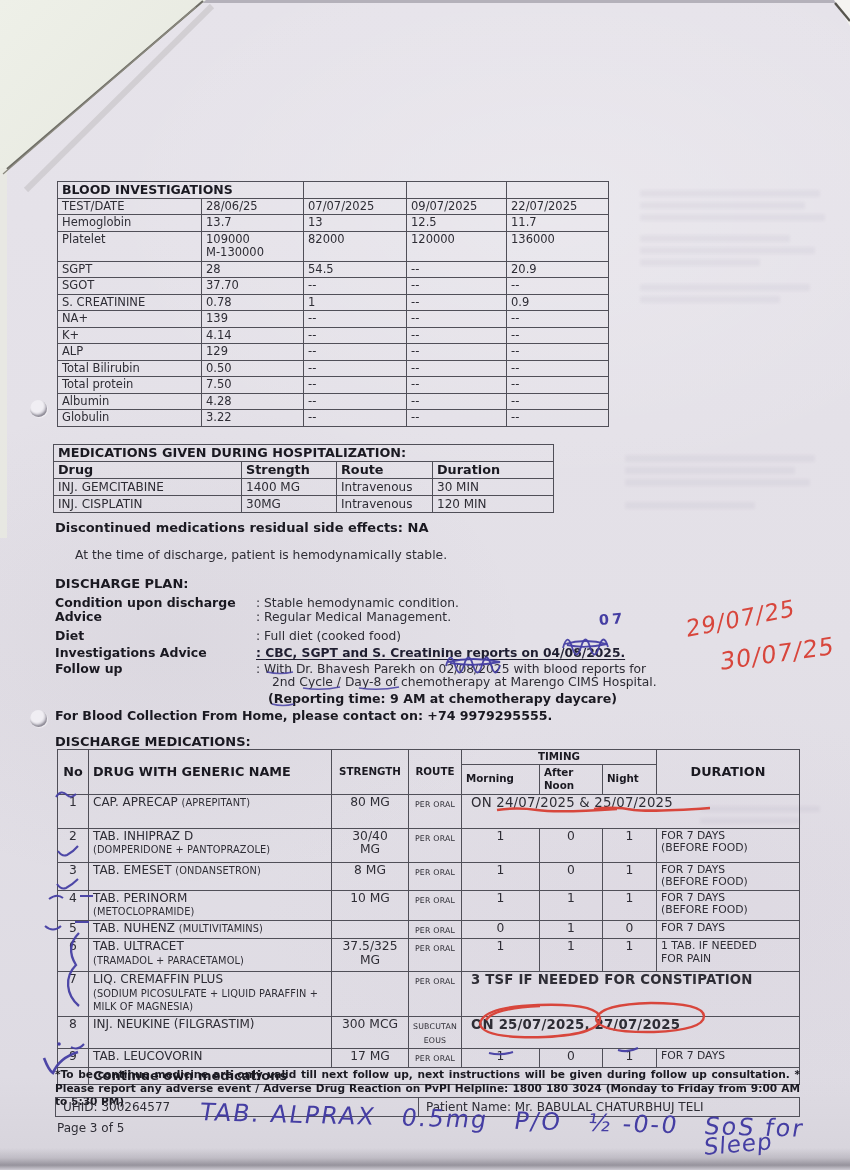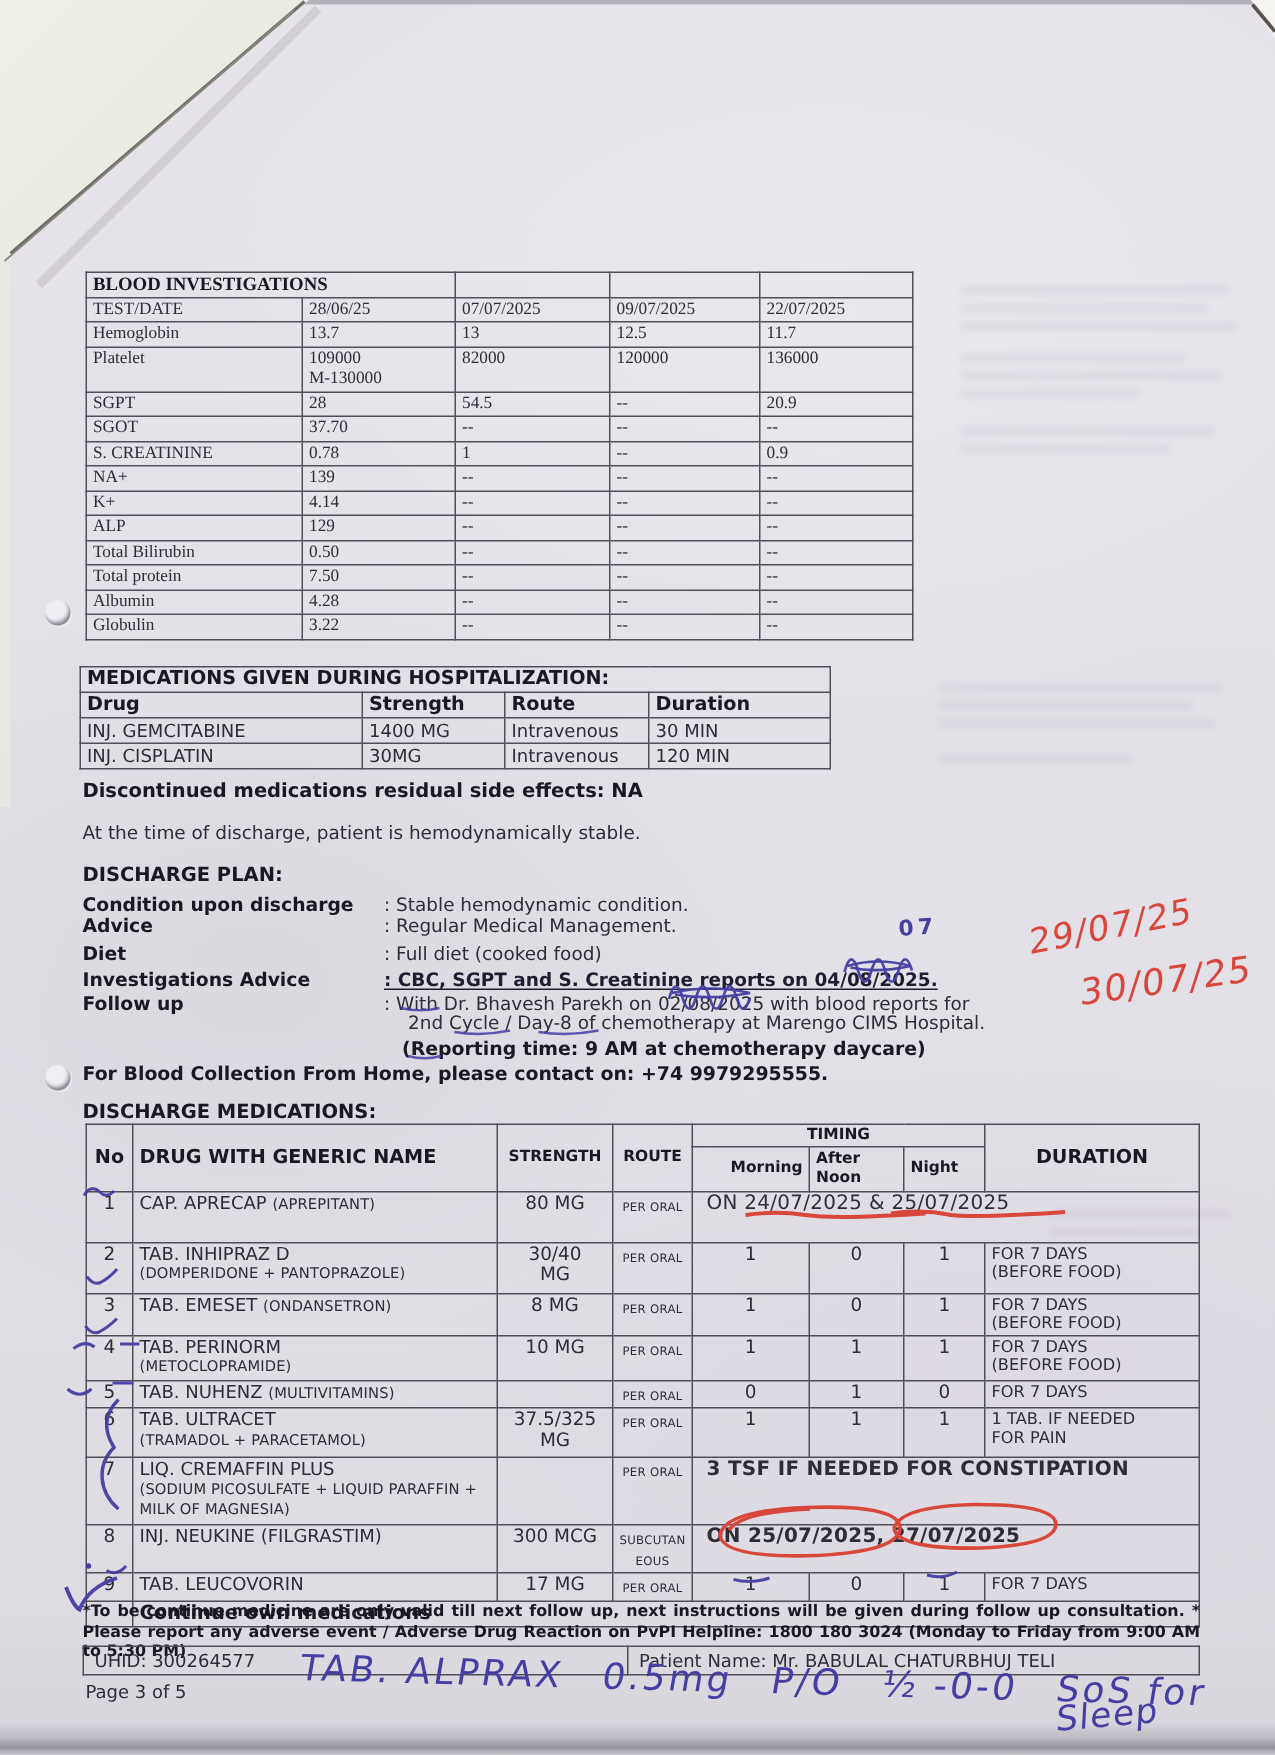--- a/index.html
+++ b/index.html
@@ -21,21 +21,21 @@
     background:radial-gradient(circle at 38% 32%,#f0eef3 0 42%,#cdcad4 68%,#918e99 100%);
     box-shadow:inset -1px -2px 2px rgba(40,38,50,.35),1px 1px 1px rgba(255,255,255,.5);}
   .ghost{position:absolute;filter:blur(1.6px);opacity:.6;}
   .ghost i{display:block;background:rgba(95,92,130,.10);border-radius:2px;}
   
   .bold{font-weight:bold;}
   table{border-collapse:collapse;table-layout:fixed;}
   td,th{border:1px solid #504f58;padding:1px 4px;vertical-align:top;font-weight:normal;text-align:left;overflow:hidden;}
   .pre{white-space:pre-line;}
   
-  #blood{position:absolute;left:57px;top:181px;width:551px;font-size:11.5px;line-height:13.5px;font-family:Liberation Serif, serif;}
+  #blood{position:absolute;left:57px;top:181px;width:551px;font-size:11.5px;line-height:13.5px;}
   #blood .ttl{font-size:12.5px;font-weight:bold;color:#1a1921;}
   
   #hosp{position:absolute;left:53px;top:444px;width:500px;font-size:12px;line-height:14px;}
   #hosp .ttl,#hosp th{font-size:12.8px;font-weight:bold;color:#1a1921;}
   
   .line{position:absolute;left:55px;white-space:nowrap;}
   .plan-label{display:inline-block;width:201px;font-weight:bold;color:#1a1921;font-size:12.5px;}
   .plan-val{font-size:12.3px;}
   .u{text-decoration:underline;text-underline-offset:2px;}
   
@@ -239,21 +239,21 @@
         <tr>
           <td>INJ. CISPLATIN</td>
           <td>30MG</td>
           <td>Intravenous</td>
           <td>120 MIN</td>
         </tr>
     </tbody>
   </table>
 
   <div class="line bold" style="top:520px;font-size:13px;color:#1a1921;">Discontinued medications residual side effects: NA</div>
-  <div class="line" style="top:548px;font-size:12.3px;">At the time of discharge, patient is hemodynamically stable.</div>
+  <div class="line" style="top:548px;font-size:12.3px;margin-left:20px;">At the time of discharge, patient is hemodynamically stable.</div>
 
   <div class="line bold" style="top:576px;font-size:13px;color:#1a1921;">DISCHARGE PLAN:</div>
   <div class="line" style="top:592px;">
     <span class="plan-label">Condition upon discharge</span><span class="plan-val">: Stable hemodynamic condition.</span>
   </div>
   <div class="line" style="top:606px;">
     <span class="plan-label">Advice</span><span class="plan-val">: Regular Medical Management.</span>
   </div>
   <div class="line" style="top:625px;">
     <span class="plan-label">Diet</span><span class="plan-val">: Full diet (cooked food)</span>
@@ -283,21 +283,21 @@
     <tbody>
       <tr>
         <th rowspan="2" class="h-big">No</th>
         <th rowspan="2" class="h-big" style="text-align:left;">DRUG WITH GENERIC NAME</th>
         <th rowspan="2" class="h-sm">STRENGTH</th>
         <th rowspan="2" class="h-sm">ROUTE</th>
         <th colspan="3" class="h-sm" style="padding:0;">TIMING</th>
         <th rowspan="2" class="h-big">DURATION</th>
       </tr>
       <tr>
-        <th class="h-sm" style="text-align:right;">Morning</th>
+        <th class="h-sm" style="text-align:left;">Morning</th>
         <th class="h-sm pre" style="text-align:left;margin-top:30px;">After
 Noon</th>
         <th class="h-sm" style="text-align:left;">Night</th>
       </tr>
       <tr style="height:34px;">
         <td class="no">1</td>
         <td><span>CAP. APRECAP</span> <span class="gen">(APREPITANT)</span></td>
         <td class="cstr pre">80 MG</td>
         <td class="route">PER ORAL</td>
         <td colspan="4" class="span-cell">ON 24/07/2025 &amp; 25/07/2025</td>

